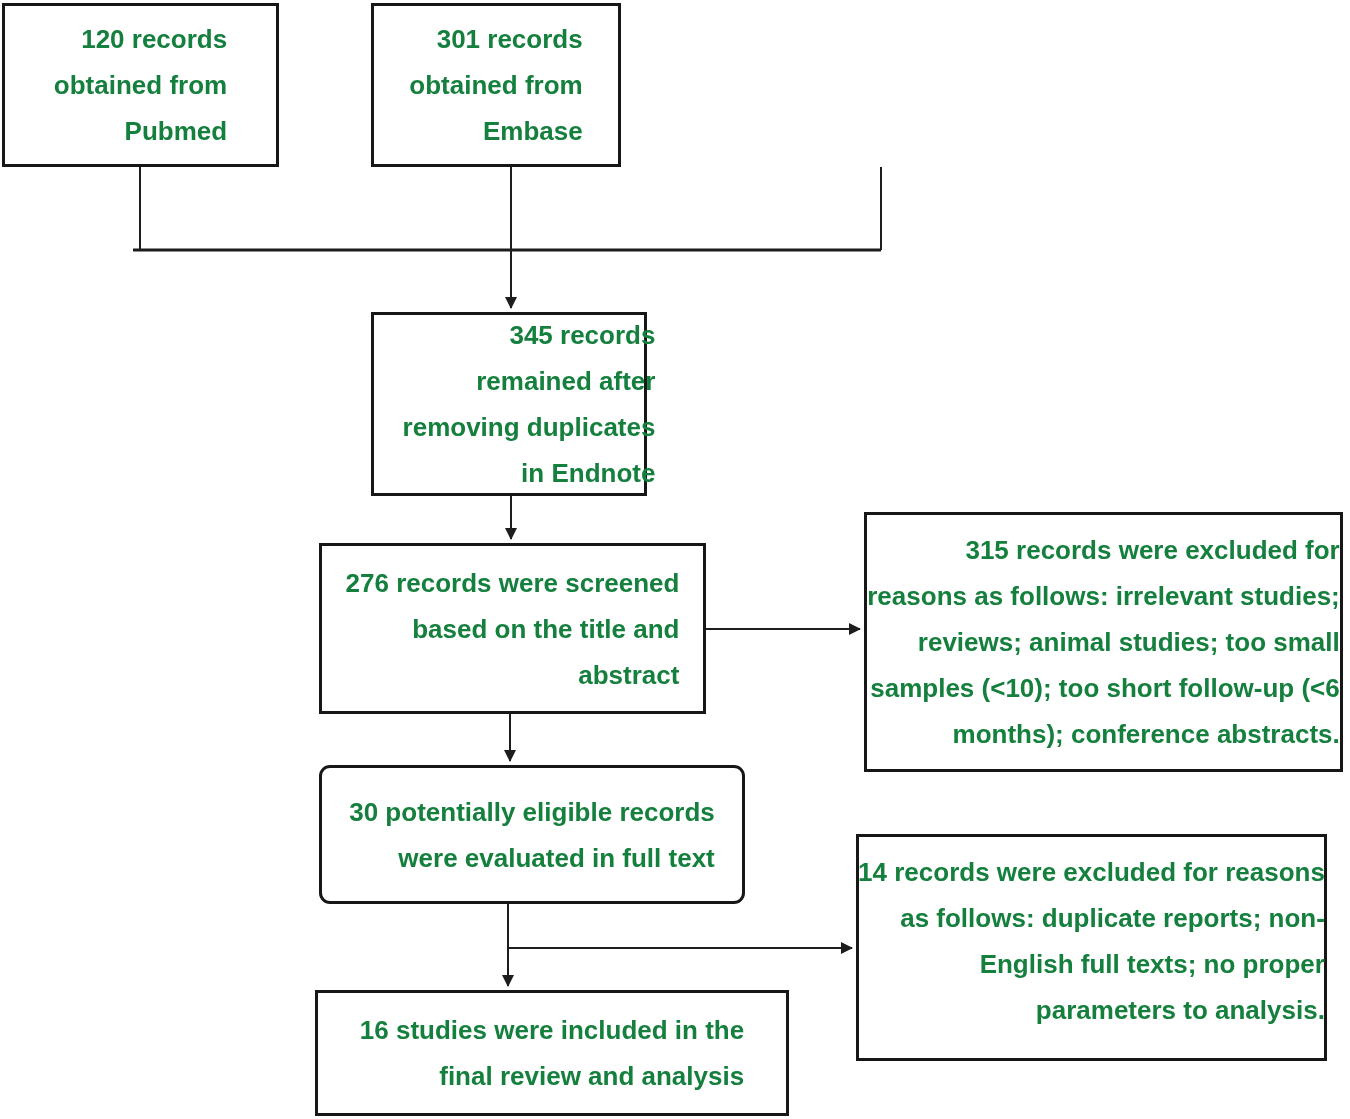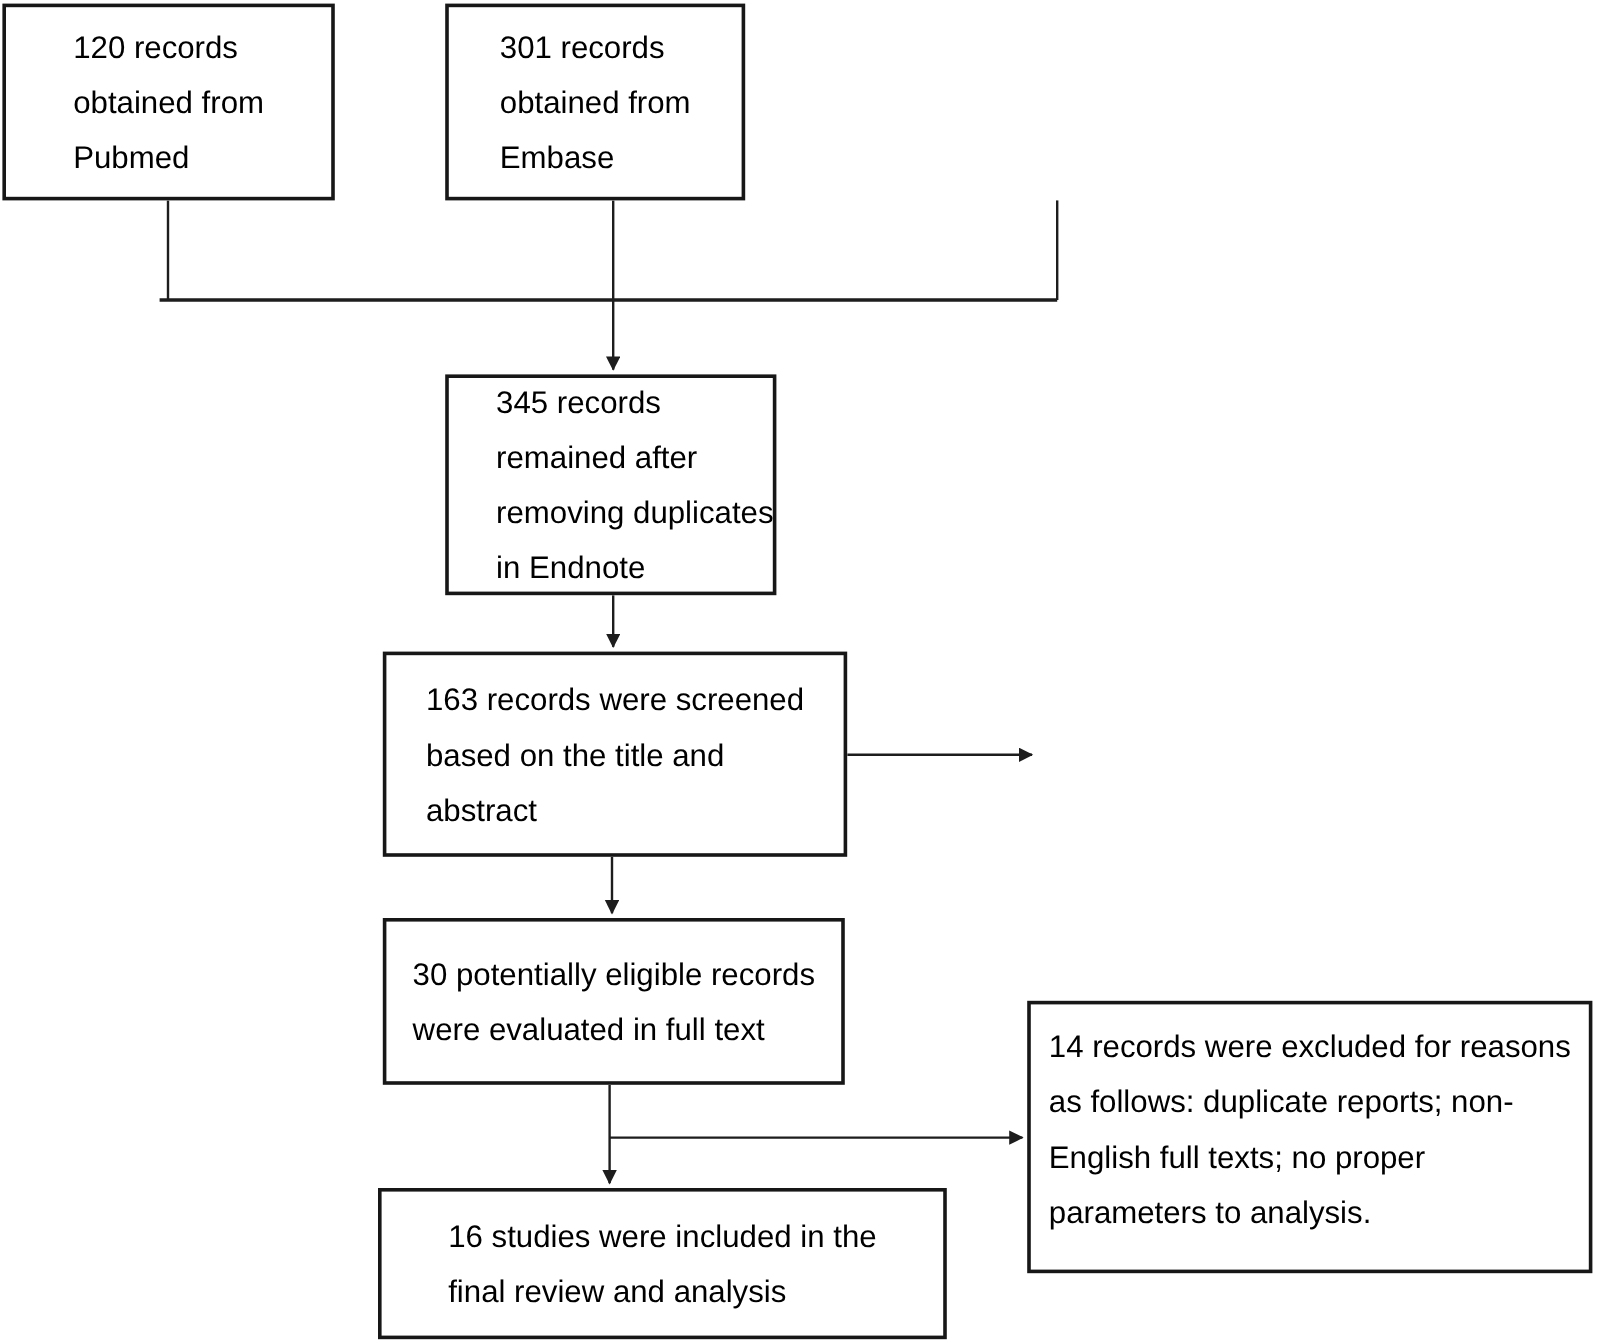--- a/index.html
+++ b/index.html
@@ -27,33 +27,34 @@
     position: absolute;
     box-sizing: border-box;
     background: #ffffff;
     border: 3px solid #171717;
     display: flex;
     align-items: center;
     justify-content: center;
   }
   .box .txt {
     white-space: pre;
-    text-align: left;
+    text-align: right;
     font-size: 26px;
     line-height: 46px;
-    color: #000000;
+    color: #15803d;
+    font-weight: bold;
   }
   
   #box-pubmed           { left: 2px;   top: 3px;   width: 277px; height: 164px; }
   #box-embase           { left: 371px; top: 3px;   width: 250px; height: 164px; }
   #box-cochrane         { left: 745px; top: 3px;   width: 276px; height: 164px; }
   #box-deduplicated     { left: 371px; top: 312px; width: 276px; height: 184px; padding-left: 40px; }
   #box-screened         { left: 319px; top: 543px; width: 387px; height: 171px; }
   #box-excluded-screening { left: 864px; top: 512px; width: 479px; height: 260px; }
-  #box-fulltext         { left: 319px; top: 765px; width: 385px; height: 139px; }
+  #box-fulltext         { left: 319px; top: 765px; width: 426px; height: 139px; border-radius: 11px; }
   #box-excluded-fulltext { left: 856px; top: 834px; width: 471px; height: 227px;
                            align-items: flex-start; padding-top: 12px; }
   #box-included         { left: 315px; top: 990px; width: 474px; height: 126px; }
 </style>
 </head>
 <body>
 
 <div id="canvas">
 
   <svg class="connectors" viewBox="0 0 1350 1119" xmlns="http://www.w3.org/2000/svg">
@@ -93,25 +94,32 @@
 
 
   <div class="box" id="box-deduplicated">
     <span class="txt">345 records
 remained after
 removing duplicates
 in Endnote</span>
   </div>
 
   <div class="box" id="box-screened">
-    <span class="txt">163 records were screened
+    <span class="txt">276 records were screened
 based on the title and
 abstract</span>
   </div>
 
+  <div class="box" id="box-excluded-screening">
+    <span class="txt">315 records were excluded for
+reasons as follows: irrelevant studies;
+reviews; animal studies; too small
+samples (&lt;10); too short follow-up (&lt;6
+months); conference abstracts.</span>
+  </div>
 
   <div class="box" id="box-fulltext">
     <span class="txt">30 potentially eligible records
 were evaluated in full text</span>
   </div>
 
   <div class="box" id="box-excluded-fulltext">
     <span class="txt">14 records were excluded for reasons
 as follows: duplicate reports; non-
 English full texts; no proper

